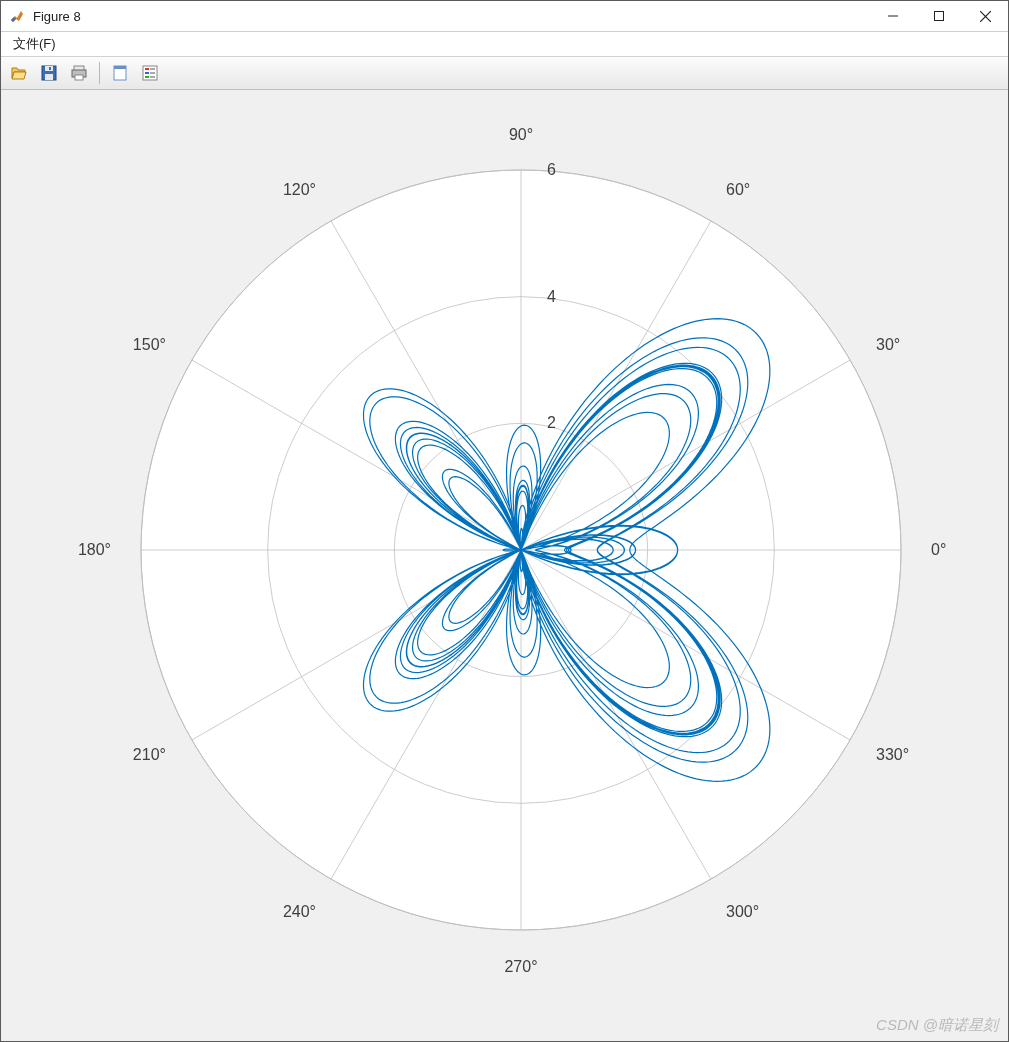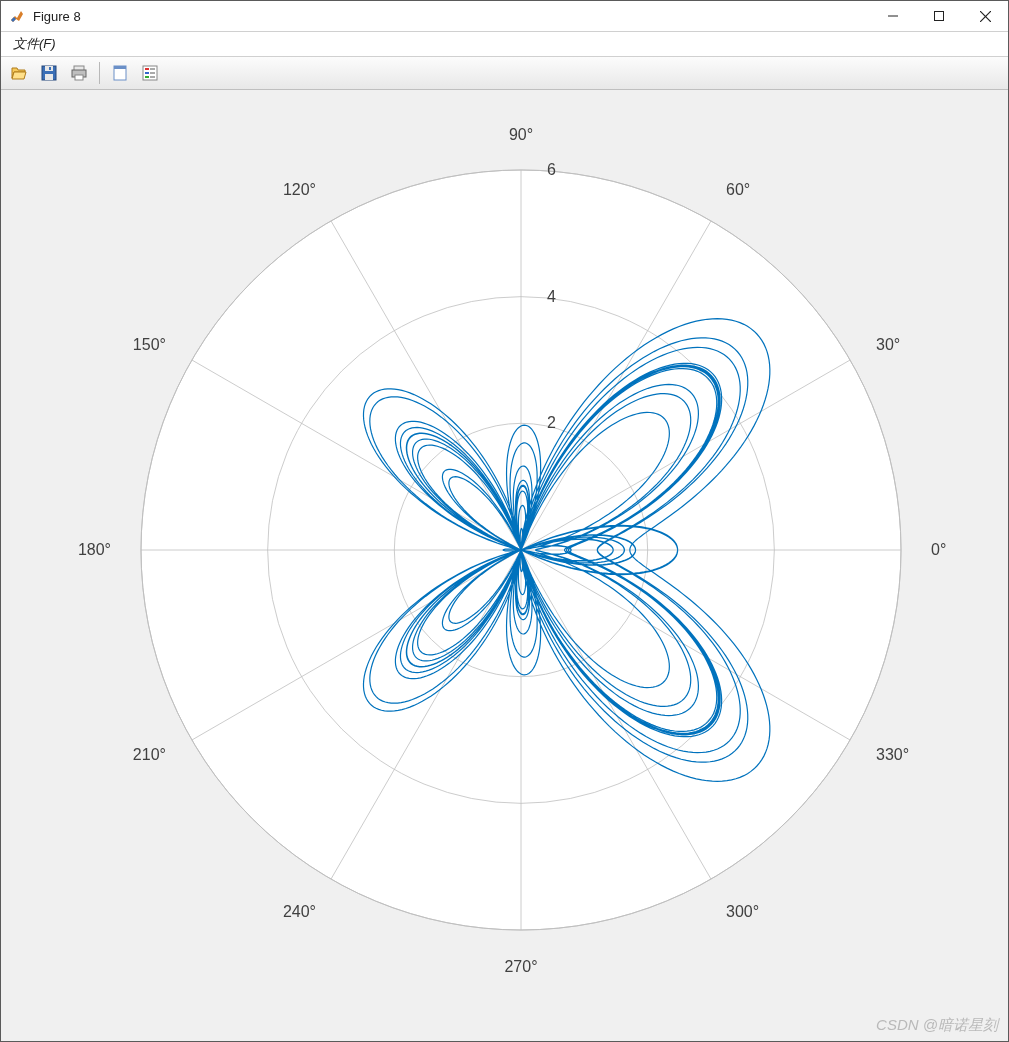--- a/index.html
+++ b/index.html
@@ -2,21 +2,21 @@
 <html><head>
 <meta charset="utf-8">
 <style>
   html,body{margin:0;padding:0;font-family:"Segoe UI","Microsoft YaHei",Arial,sans-serif;font-size:13px;color:#222;background:#fff;}
   .window{width:1009px;height:1042px;border:1px solid #5a5a5a;box-sizing:border-box;background:#f0f0f0;position:relative;display:flex;flex-direction:column;}
   .titlebar{height:30px;background:#fff;display:flex;align-items:center;border-bottom:1px solid #d0d0d0;}
   .titlebar .icon-wrap{width:24px;display:flex;align-items:center;justify-content:center;margin-left:4px;}
   .titlebar .title{flex:1;padding-left:4px;font-size:13px;}
   .win-btn{width:46px;height:30px;display:flex;align-items:center;justify-content:center;}
   .win-btn svg{display:block;}
-  .menubar{height:24px;background:#fff;display:flex;align-items:center;padding:0 6px;border-bottom:1px solid #d0d0d0;font-size:13px;font-style:italic;}
+  .menubar{height:24px;background:#fff;display:flex;align-items:center;padding:0 6px;border-bottom:1px solid #d0d0d0;font-size:13px;}
   .menu-item{padding:0 6px;height:100%;display:flex;align-items:center;}
   .toolbar{height:32px;background:linear-gradient(#fcfcfc,#e8e8e8);border-bottom:1px solid #bfbfbf;display:flex;align-items:center;padding:0 4px;gap:2px;}
   .tb-btn{width:26px;height:26px;display:flex;align-items:center;justify-content:center;border:1px solid transparent;border-radius:2px;}
   .tb-sep{width:1px;height:22px;background:#b8b8b8;margin:0 4px;}
   .figure-area{flex:1;background:#f0f0f0;position:relative;}
   svg.chart{position:absolute;left:0;top:0;}
   .watermark{position:absolute;right:10px;bottom:6px;color:rgba(140,140,140,.55);font-size:15px;pointer-events:none;font-style:italic;}
   .ang-label{font-size:16px;fill:#404040;}
   .rad-label{font-size:16px;fill:#404040;}
 </style>

